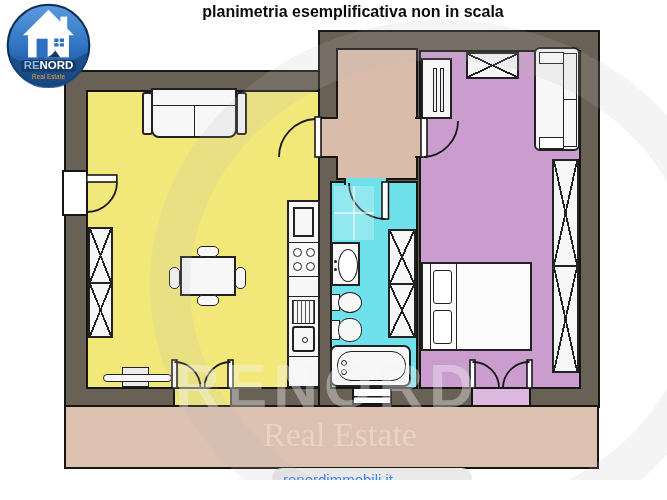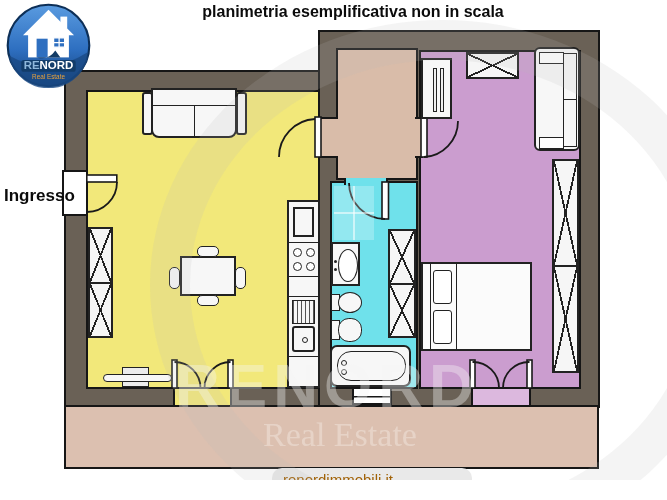--- a/index.html
+++ b/index.html
@@ -27,21 +27,21 @@
   .burner{position:absolute;width:9px;height:9px;border:1.5px solid #222;border-radius:50%;background:#fff;box-sizing:border-box;}
   .kdiv{position:absolute;left:0;right:0;height:0;border-top:1.5px solid #222;}
   
   .title{position:absolute;left:353px;top:3px;transform:translateX(-50%);white-space:nowrap;
          font-size:16px;font-weight:bold;color:#0b0b0b;}
   .lbl{position:absolute;font-weight:bold;color:#0b0b0b;}
   .balcony-lbl{left:64px;top:428px;width:535px;text-align:center;font-size:16px;}
   .ingresso-lbl{left:4px;top:186px;font-size:17px;}
   .footerband{position:absolute;left:272px;top:468px;width:200px;height:23px;background:#e9e9e9;
               border-radius:10px;}
-  .footertext{position:absolute;left:283px;top:471px;font-size:15px;color:#a16207;}
+  .footertext{position:absolute;left:283px;top:471px;font-size:15px;color:#3b82f6;}
   
   .wring{position:absolute;left:150px;top:20px;width:505px;height:450px;border:40px solid rgba(188,188,188,0.16);
          border-radius:50%;pointer-events:none;z-index:60;}
   .wm1{position:absolute;left:175px;top:350px;width:300px;text-align:center;font-size:62px;font-weight:bold;
        letter-spacing:6px;color:rgba(245,245,245,0.38);z-index:61;pointer-events:none;}
   .wm2{position:absolute;left:240px;top:416px;width:200px;text-align:center;font-size:34px;
        font-family:"Liberation Serif", serif;color:rgba(243,236,229,0.45);z-index:61;pointer-events:none;}
   .logo{position:absolute;left:6px;top:3px;z-index:70;}
 </style>
 </head>
@@ -175,21 +175,20 @@
     <div class="xbox"></div>
       <div class="xbox"></div>
   </div>
   <div class="furn" style="left:421px;top:262px;width:111px;height:89px;background:#fbfbfb;">
     <div style="position:absolute;left:0;top:0;width:7px;height:85px;border-right:1.5px solid #222;"></div>
     <div style="position:absolute;left:33px;top:0;bottom:0;width:0;border-left:1.5px solid #222;"></div>
     <div style="position:absolute;left:10px;top:6px;width:19px;height:34px;border:1.5px solid #222;border-radius:3px;background:#fff;box-sizing:border-box;"></div>
     <div style="position:absolute;left:10px;top:46px;width:19px;height:34px;border:1.5px solid #222;border-radius:3px;background:#fff;box-sizing:border-box;"></div>
   </div>
 
-  <div class="lbl ingresso-lbl">Ingresso</div>
 
   <div class="wring"></div>
   <div class="wm1">RENORD</div>
   <div class="wm2">Real Estate</div>
 
   <div class="footerband"></div>
   <div class="footertext">renordimmobili.it</div>
 
   <svg class="logo" width="85" height="85" viewBox="0 0 100 100">
     <defs>

